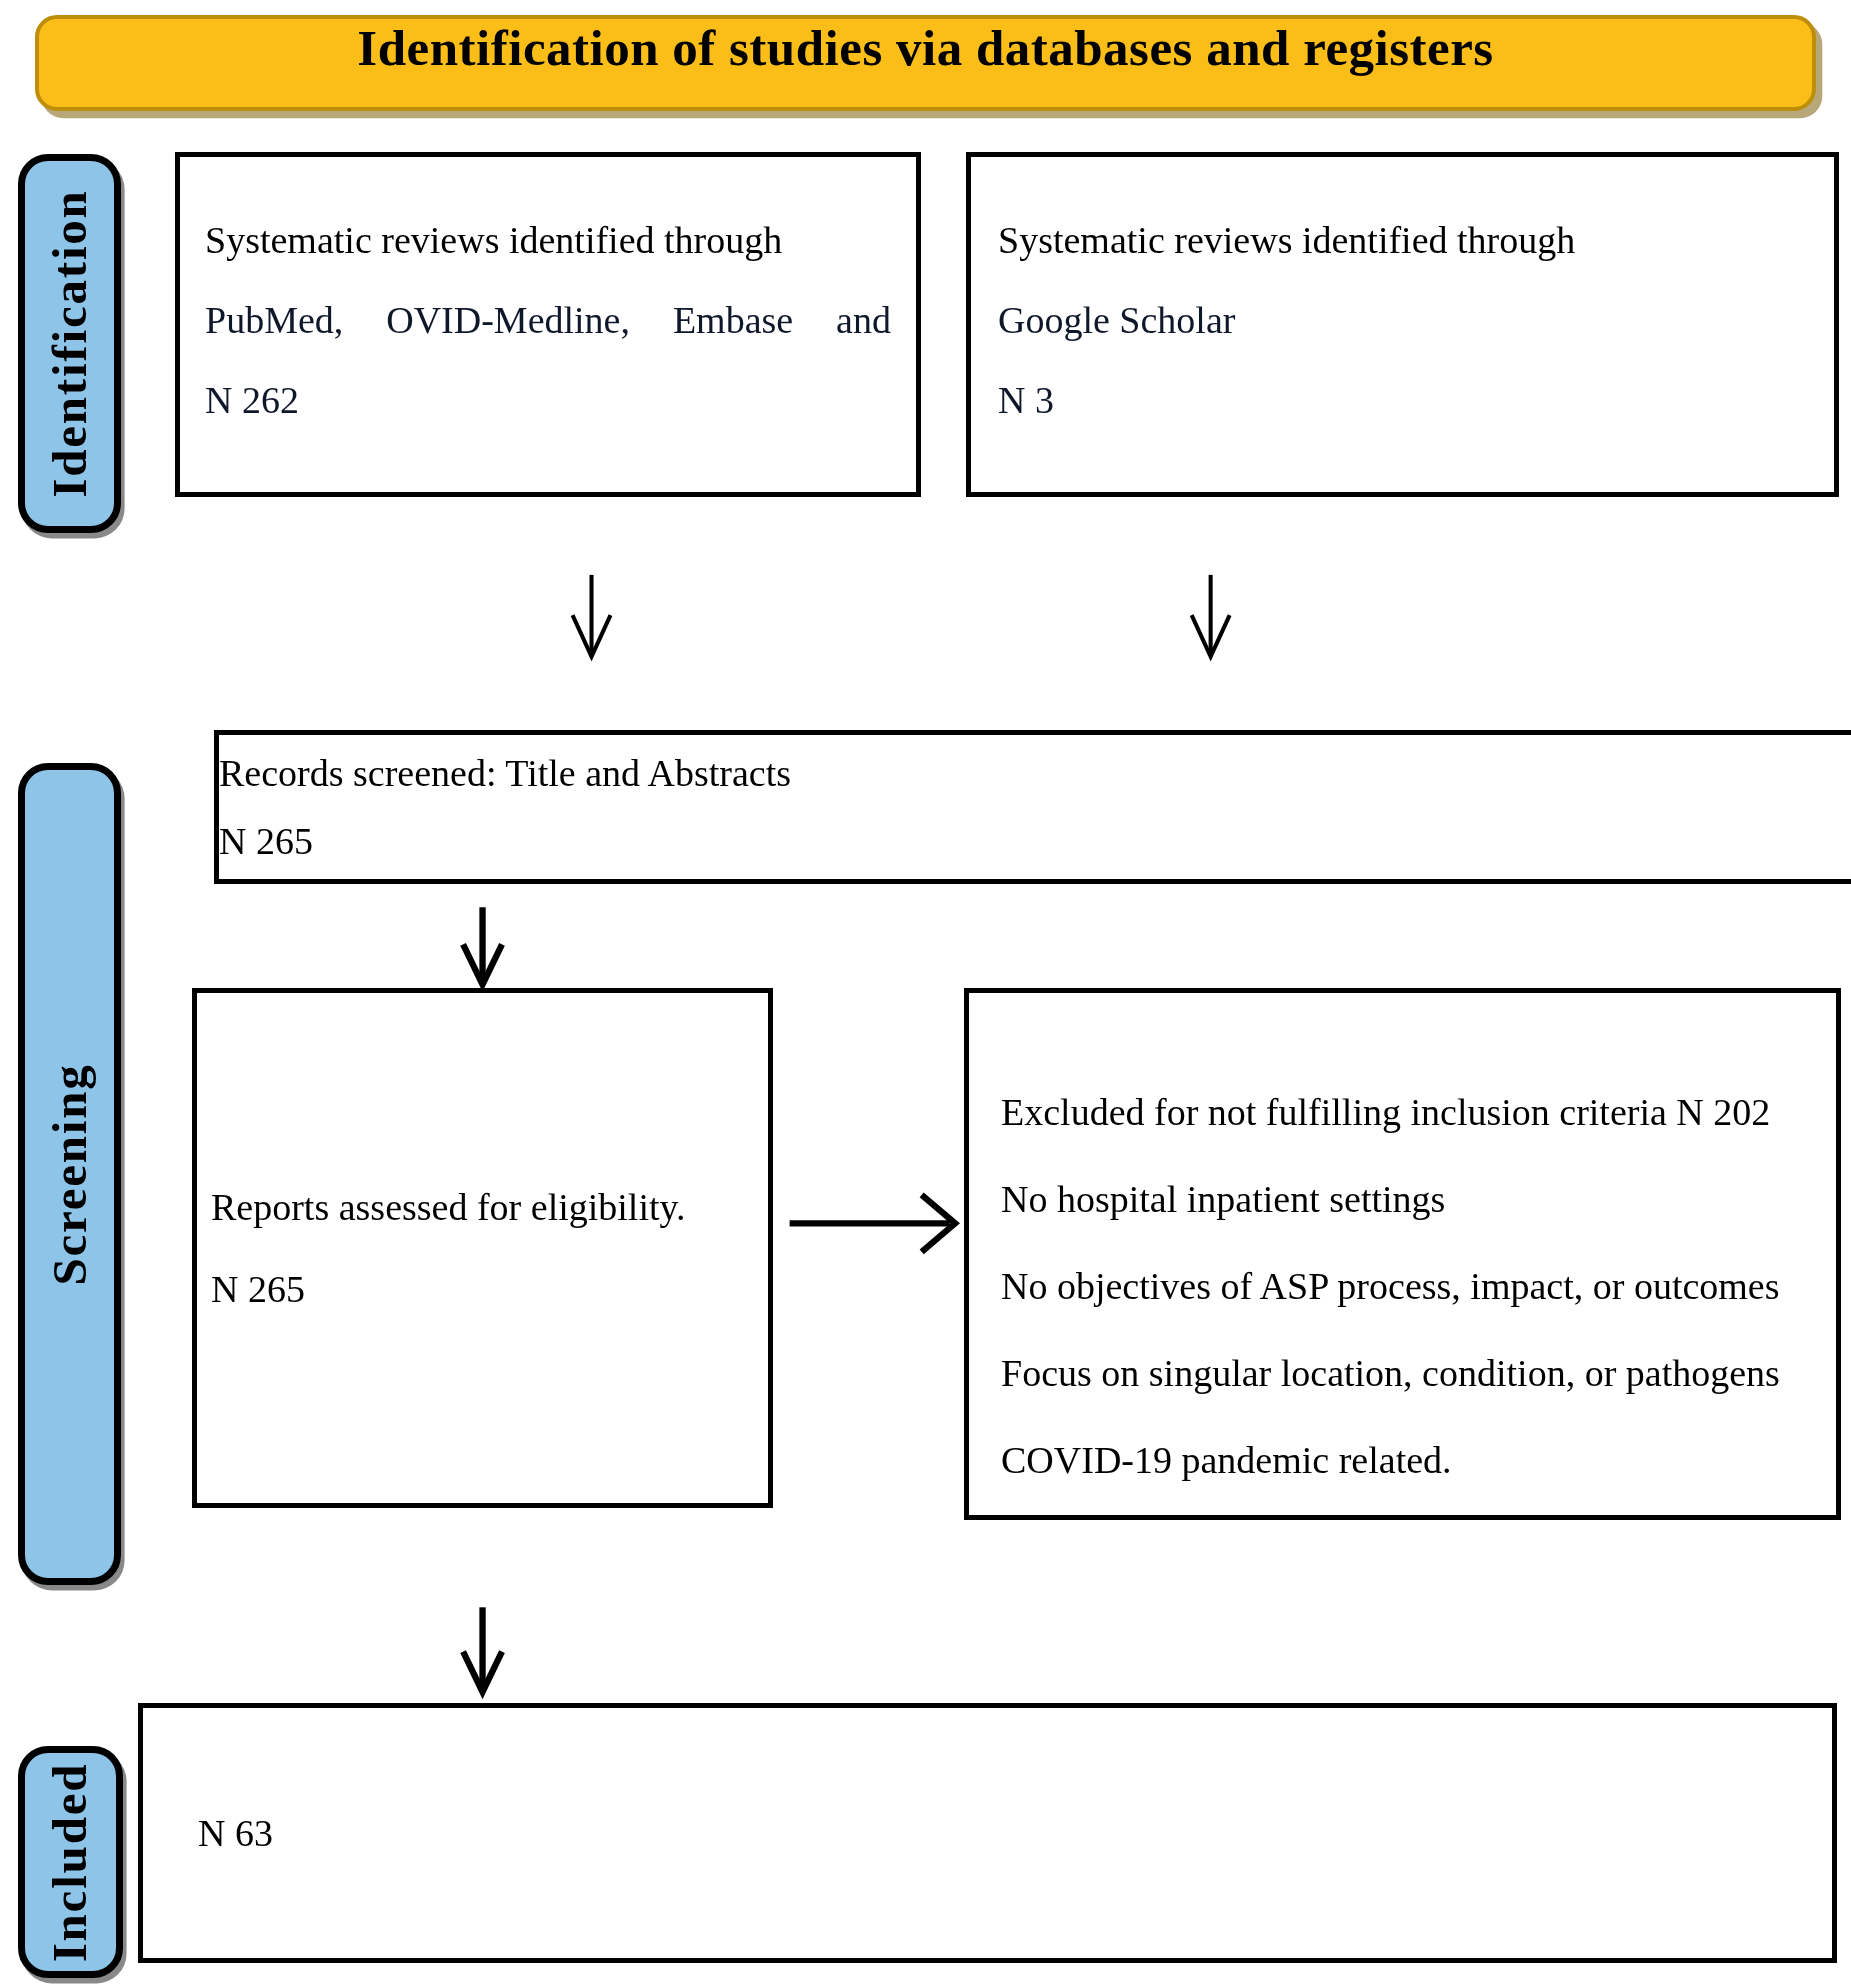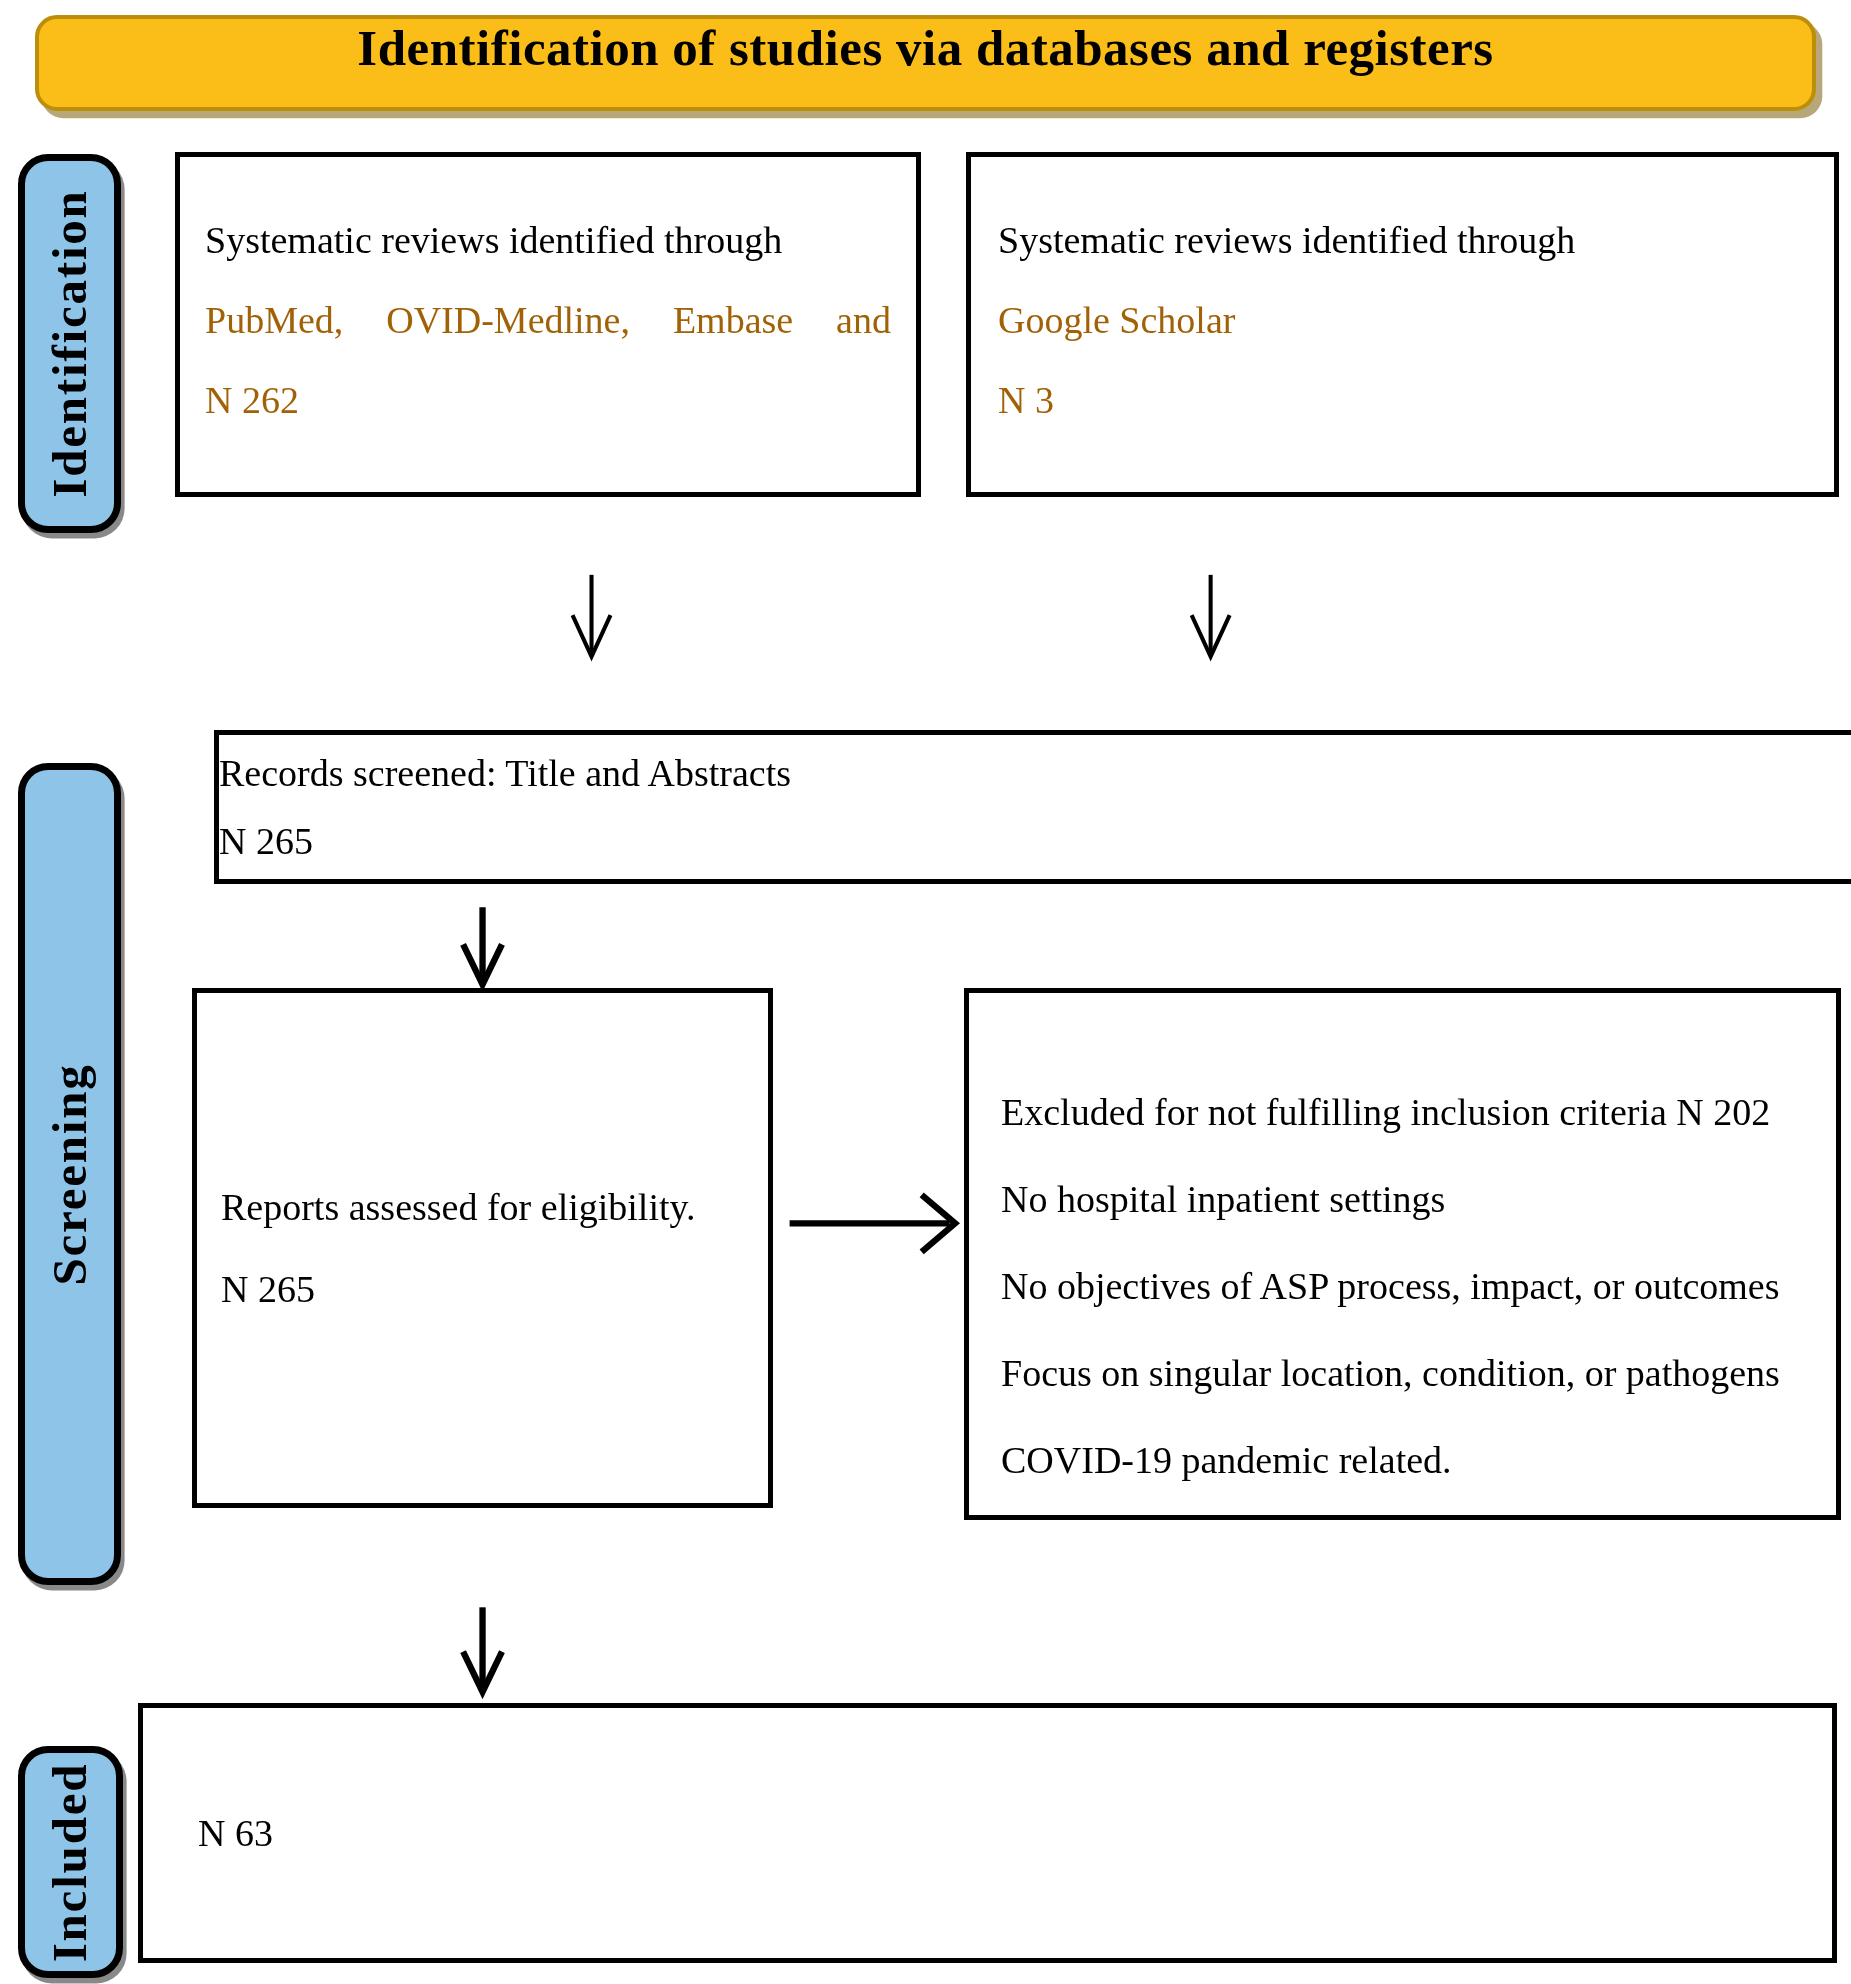--- a/index.html
+++ b/index.html
@@ -41,29 +41,29 @@
   }
   #stage-identification{top:154px;width:103px;height:379px;}
   #stage-screening{top:763px;width:103px;height:822px;}
   #stage-included{top:1746px;width:105px;height:232px;}
   
   .wbox{
     position:absolute;box-sizing:border-box;
     background:#fff;border:5.4px solid #000;
     font-size:38px;line-height:80px;
   }
-  .gray{color:#a16207;}
+  .gray{color:#0f172a;}
   #box-databases{left:175px;top:152px;width:746px;height:345px;padding:43px 25px 0 25px;}
   #box-registers{left:966px;top:152px;width:873px;height:345px;padding:43px 27px 0 27px;}
   #box-screened{left:175px;top:730px;width:1655px;height:154px;
     display:flex;flex-direction:column;justify-content:center;
     line-height:68px;margin-left:39px;}
   #box-eligibility{left:192px;top:988px;width:581px;height:520px;
     display:flex;flex-direction:column;justify-content:center;
-    padding-left:24px;line-height:82px;}
+    padding-left:14px;line-height:82px;}
   #box-excluded{left:964px;top:988px;width:877px;height:532px;
     padding:76px 18px 0 32px;line-height:87px;}
   #box-included{left:138px;top:1703px;width:1699px;height:260px;
     display:flex;flex-direction:column;justify-content:center;
     padding-left:55px;padding-right:32px;line-height:81px;}
   .justified-row{
     display:flex;justify-content:space-between;
   }
   
   #arrow-layer{position:absolute;left:0;top:0;width:1851px;height:1985px;pointer-events:none;}

